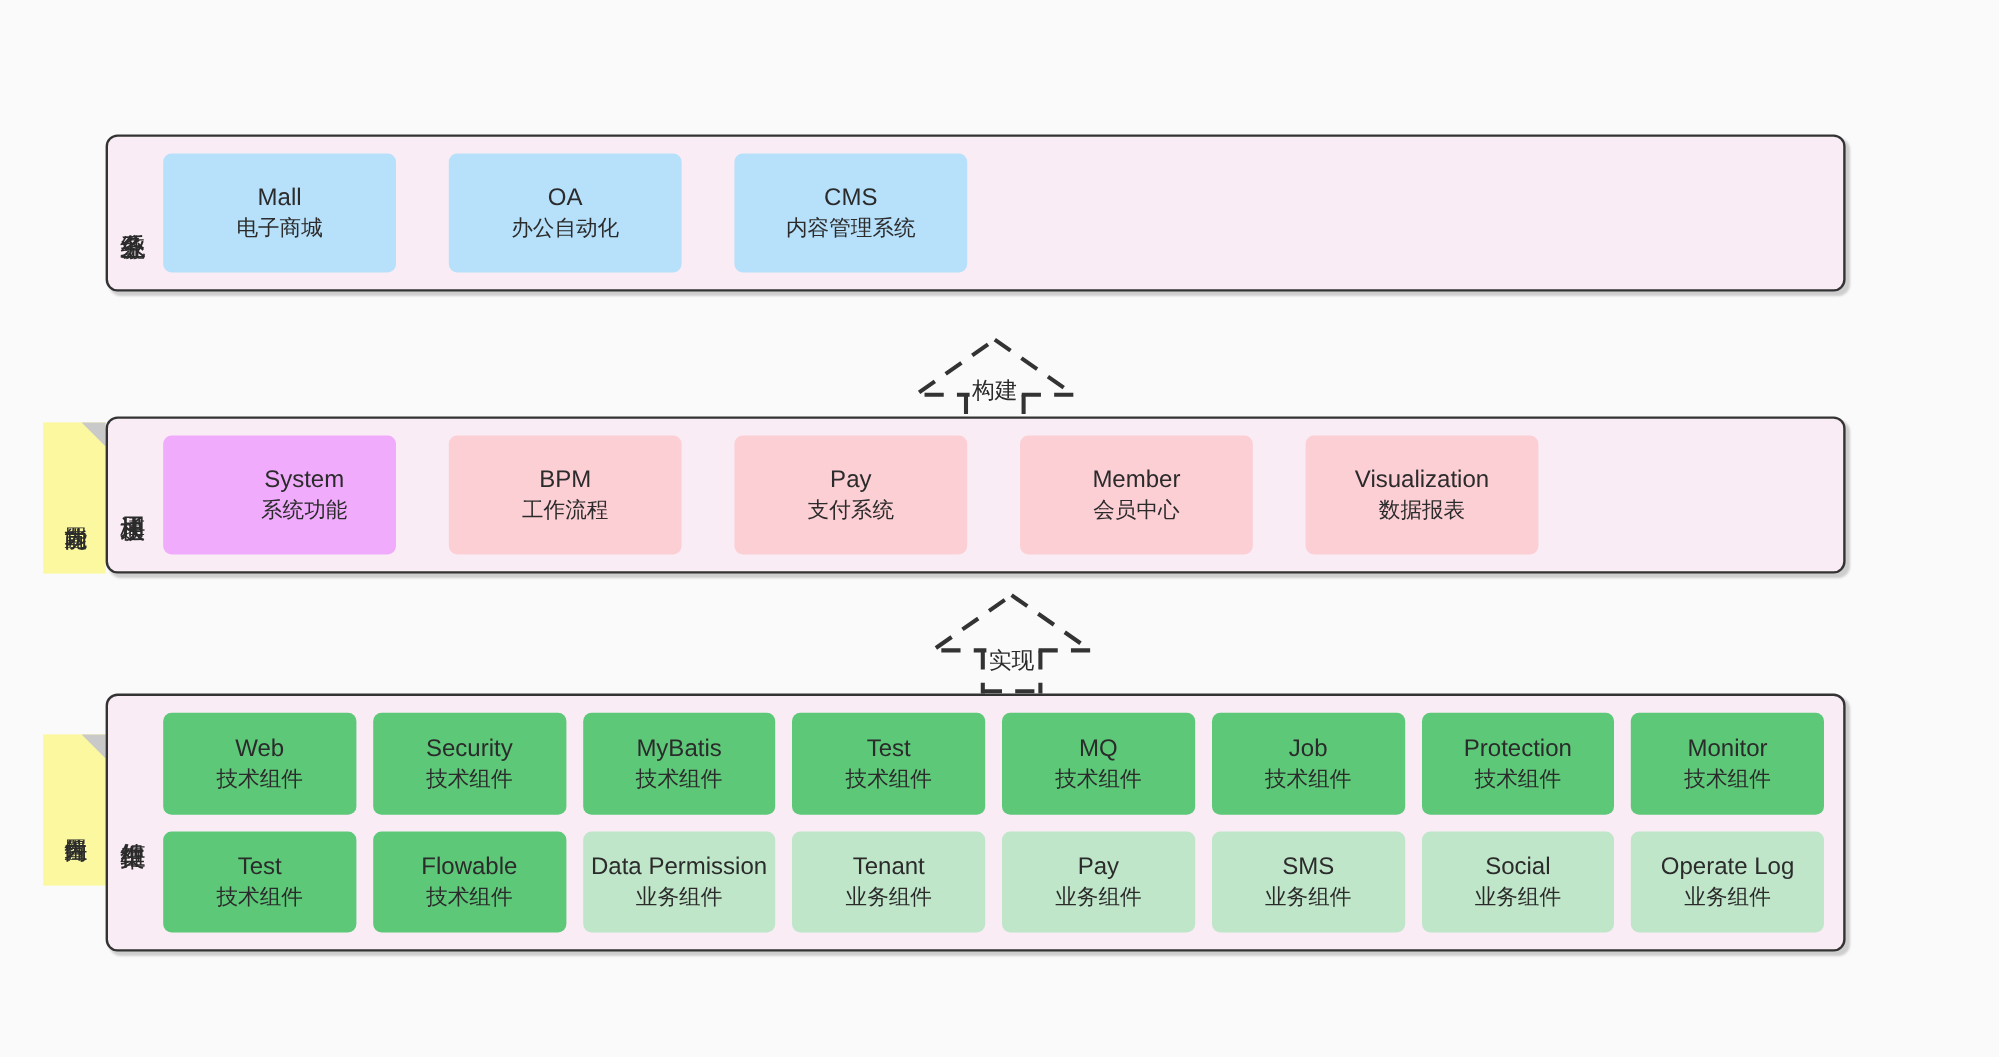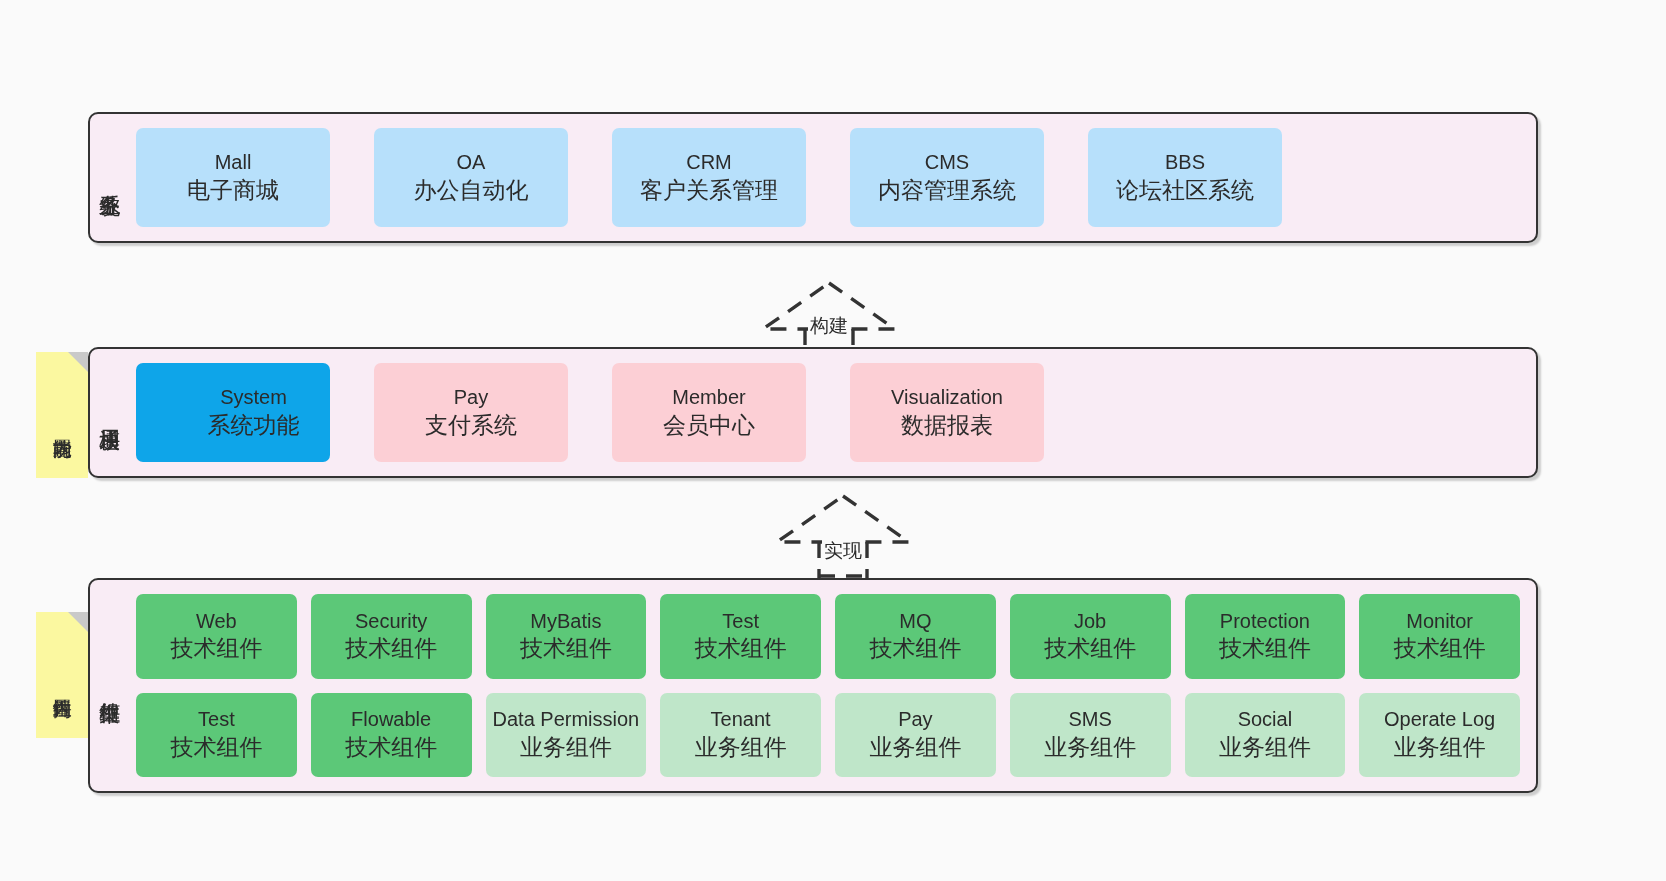--- a/index.html
+++ b/index.html
@@ -59,25 +59,25 @@
     display: flex;
     flex-direction: column;
     align-items: center;
     justify-content: center;
     text-align: center;
     color: #2b2b2b;
     padding: 4px 6px;
     line-height: 1.28;
   }
   .box .title-en { font-size: 20px; }
-  .box .title-cn { font-size: 23px; }
+  .box .title-cn { font-size: 18px; }
 
   
   .c-blue        { background: #b7e0fb; }
-  .c-red         { background: #0ea5e9; padding-left: 47px; }
+  .c-red         { background: #f0abfc; padding-left: 47px; }
   .c-pink        { background: #fccfd5; }
   .c-green       { background: #5cc878; }
   .c-lightgreen  { background: #bfe6c9; }
 
   
   .note {
     position: absolute;
     background: #fbf8a0;
     display: flex;
     align-items: center;
@@ -123,30 +123,22 @@
 
       <div class="box c-blue">
         <span class="title-en">Mall</span>
         <span class="title-cn">电子商城</span>
       </div>
       <div class="box c-blue">
         <span class="title-en">OA</span>
         <span class="title-cn">办公自动化</span>
       </div>
       <div class="box c-blue">
-        <span class="title-en">CRM</span>
-        <span class="title-cn">客户关系管理</span>
-      </div>
-      <div class="box c-blue">
         <span class="title-en">CMS</span>
         <span class="title-cn">内容管理系统</span>
-      </div>
-      <div class="box c-blue">
-        <span class="title-en">BBS</span>
-        <span class="title-cn">论坛社区系统</span>
       </div>
 
     </div>
   </div>
 
   <div class="arrow" id="arrow-build" style="left:756px; top:279px; width:146px; height:86px;">
     <svg width="146" height="86" viewBox="0 0 146 86" aria-hidden="true">
 
       <path d="M 73 4 L 139 50 L 7 50 Z" fill="none" stroke="#333333" stroke-width="3.4" stroke-dasharray="16 11" stroke-linecap="butt"></path>
 
@@ -162,20 +154,24 @@
     <span>内置功能</span>
   </div>
 
   <div class="layer" id="layer-common" style="left:88px; top:347px; width:1450px; height:131px;">
     <div class="layer-title">通用模块</div>
     <div class="layer-body cols6">
 
       <div class="box c-red">
         <span class="title-en">System</span>
         <span class="title-cn">系统功能</span>
+      </div>
+      <div class="box c-pink">
+        <span class="title-en">BPM</span>
+        <span class="title-cn">工作流程</span>
       </div>
       <div class="box c-pink">
         <span class="title-en">Pay</span>
         <span class="title-cn">支付系统</span>
       </div>
       <div class="box c-pink">
         <span class="title-en">Member</span>
         <span class="title-cn">会员中心</span>
       </div>
       <div class="box c-pink">

